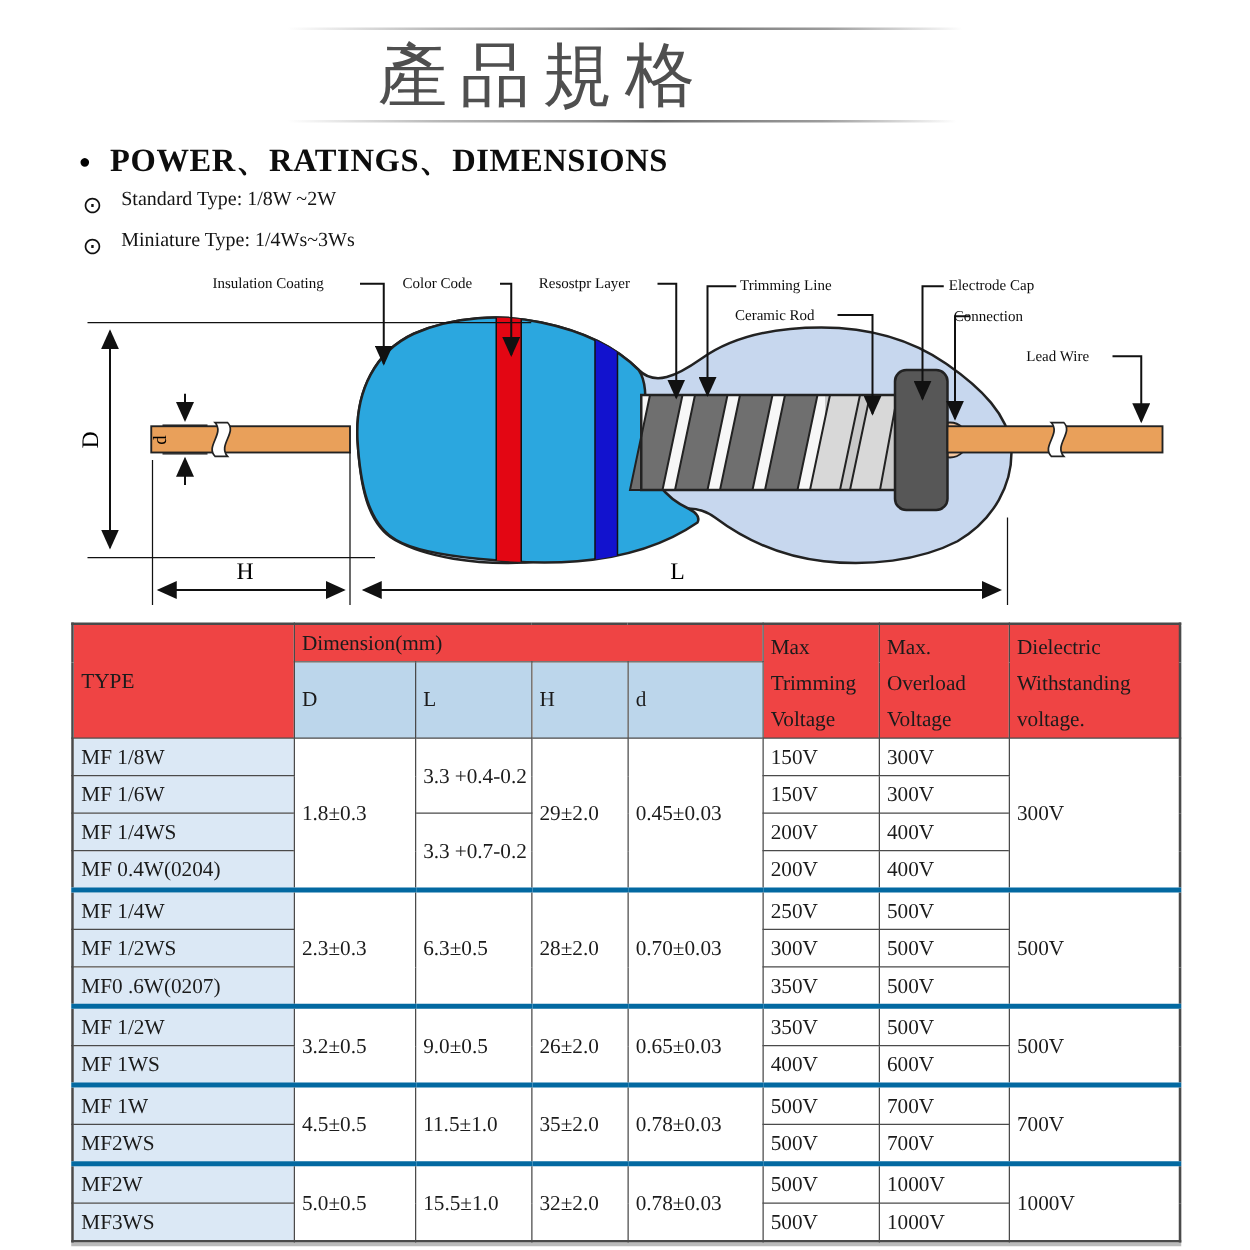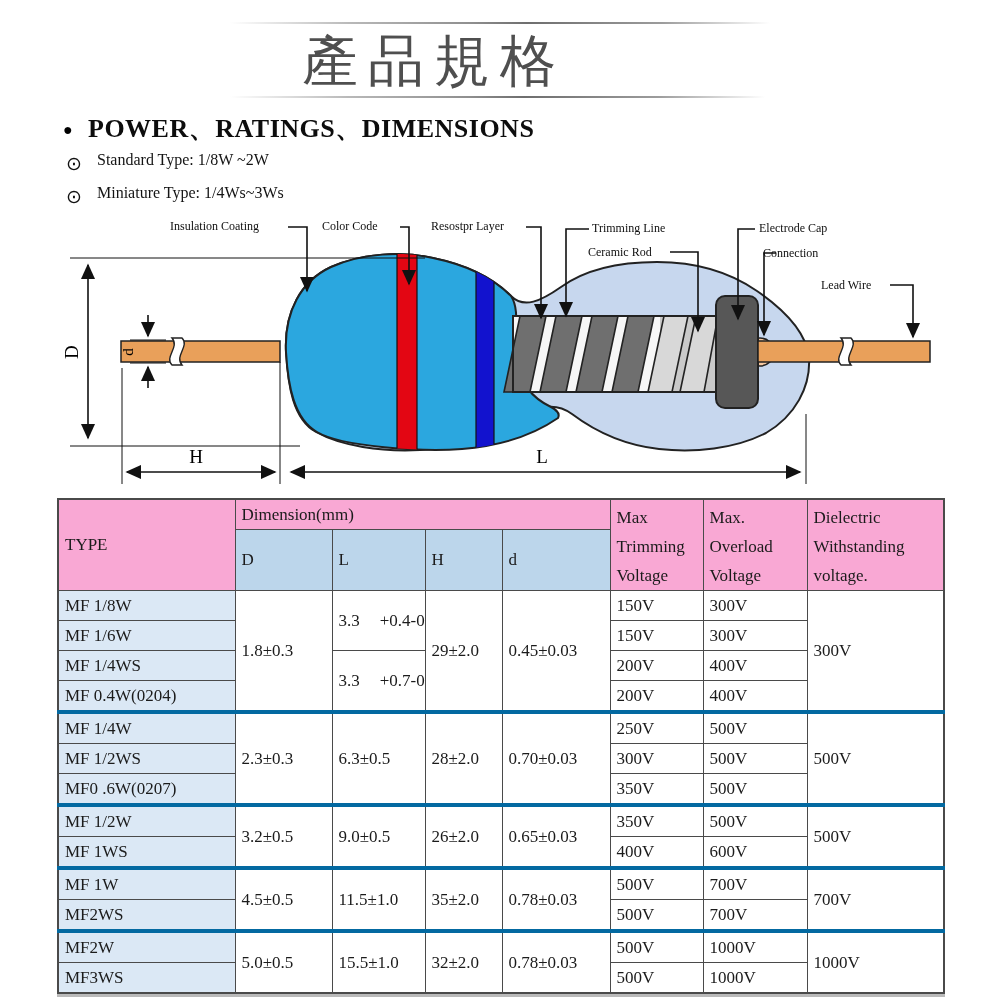--- a/index.html
+++ b/index.html
@@ -17,28 +17,28 @@
   .subglyph{font-size:19px;color:#111;}
   .subtext{font-size:16px;color:#141414;}
   
   .dlabel{font-size:12px;color:#0e0e0e;white-space:nowrap;}
   
   #tablewrap{top:498px;left:57px;}
   table{border-collapse:collapse;table-layout:fixed;width:886px;
         border:2px solid #4a4a4a;box-shadow:0 3px 0 rgba(130,130,130,.55);}
   td{border:1px solid #4a4a4a;font-size:17px;vertical-align:middle;
      padding:0 0 0 6px;overflow:hidden;}
-  tr.hdr1 td{background:#f9a8d4;height:29px;}
+  tr.hdr1 td{background:#ef4444;height:29px;}
   tr.hdr2 td{background:#bcd6eb;height:60px;}
   td.vh{vertical-align:top;padding-top:3px;}
   td.vh div{line-height:29px;}
   tbody td{height:29px;background:#ffffff;}
   td.typ{background:#dbe8f5;}
   tr.grp td{border-top:4px solid #0369a1;}
-  .tol{display:flex;align-items:center;gap:20px;}
+  .tol{display:flex;align-items:center;gap:4px;}
   .pm{display:flex;line-height:27px;}
 </style>
 </head>
 <body>
 
 <div class="abs tline" style="top:22px;left:230px;width:540px;"></div>
 <div class="abs" id="page-title">產品規格</div>
 <div class="abs tline" style="top:96px;left:230px;width:535px;"></div>
 
 <span class="abs" id="sec-bullet">●</span>

